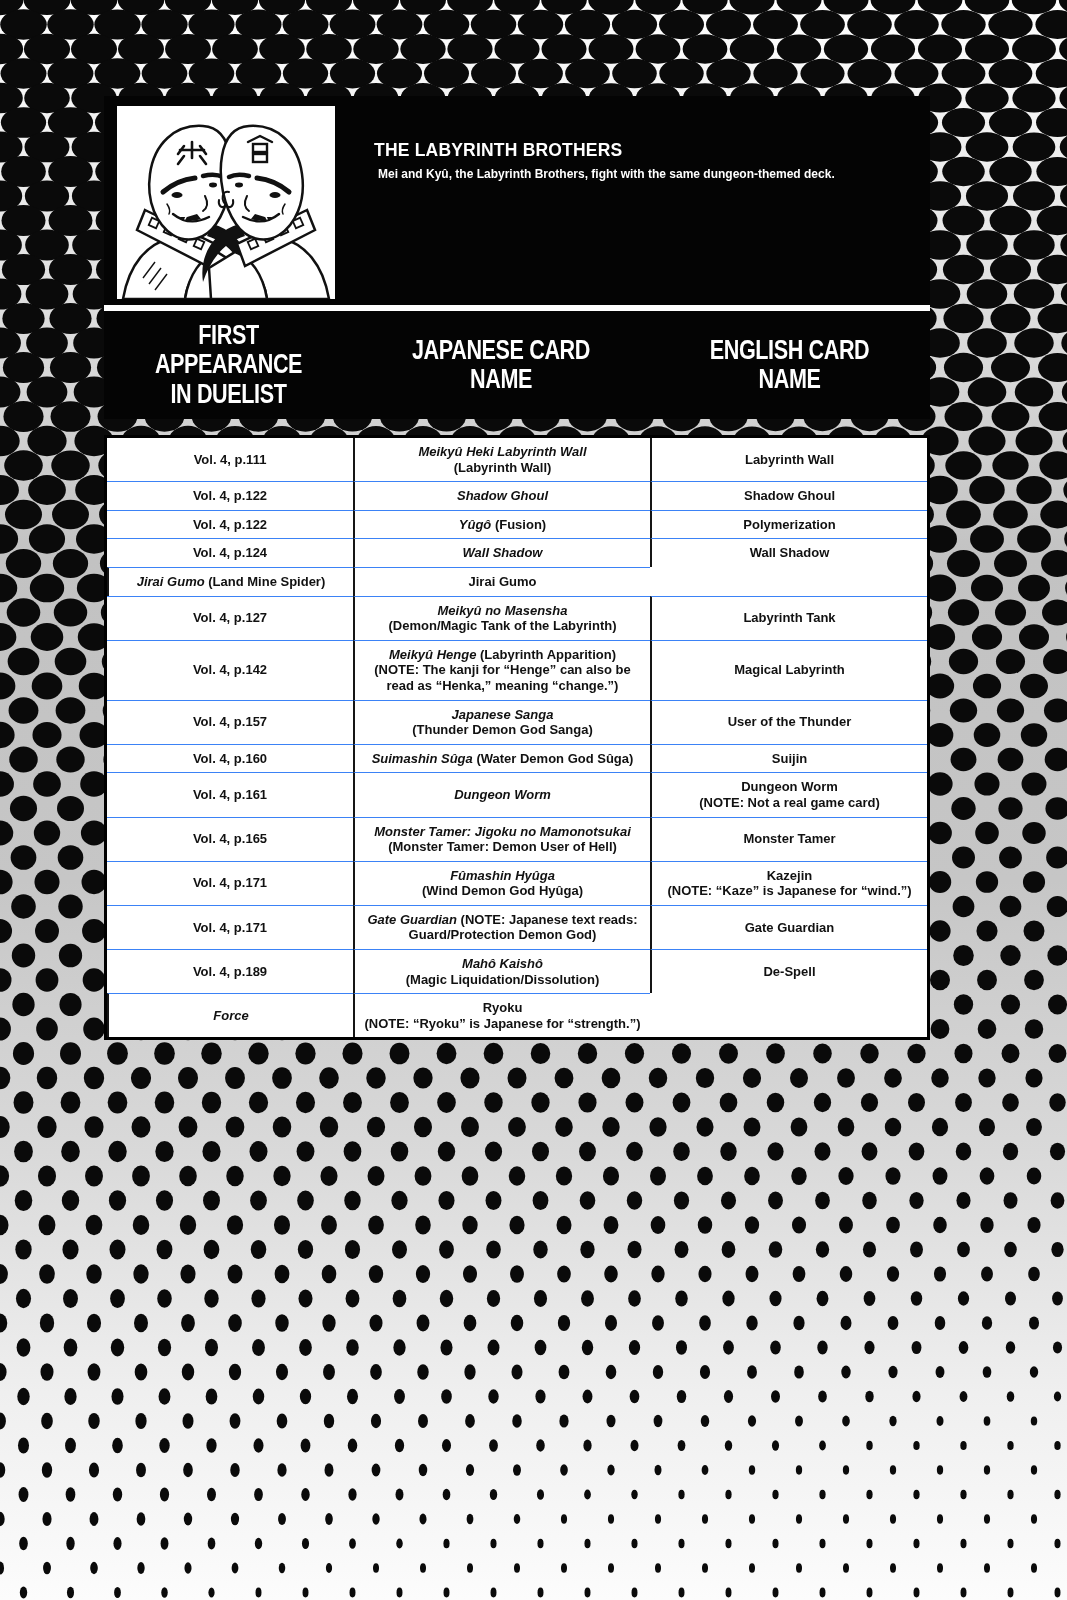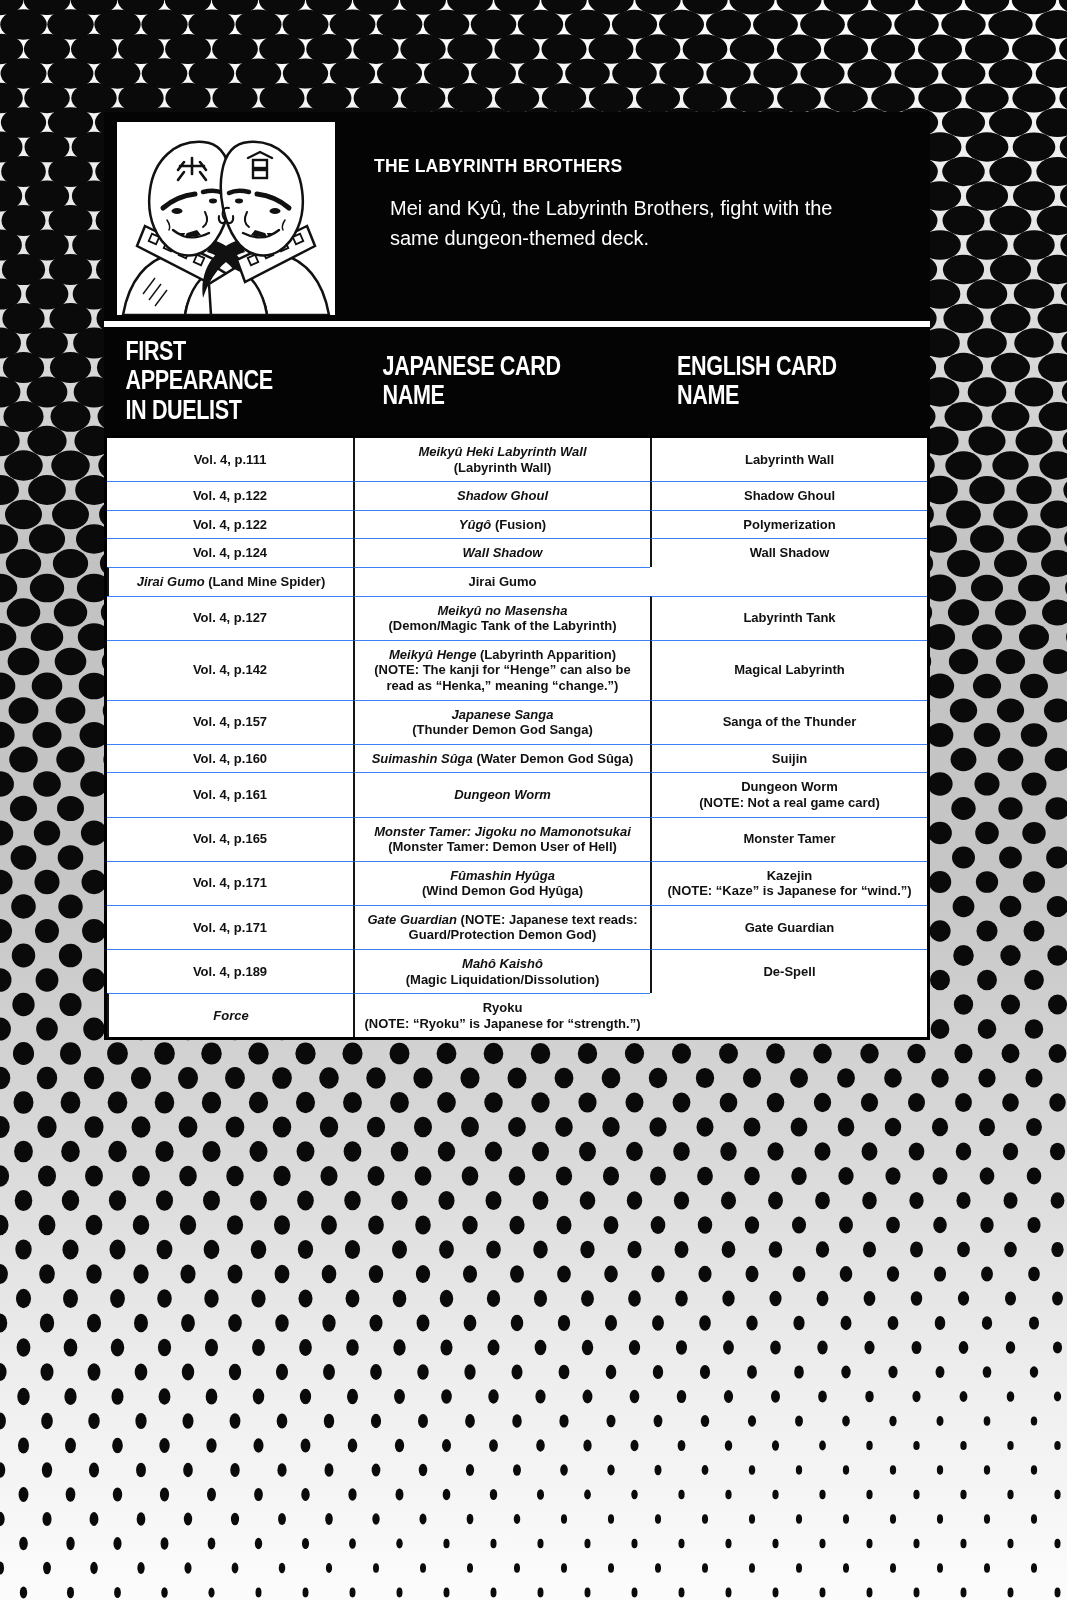--- a/index.html
+++ b/index.html
@@ -3,32 +3,32 @@
 <meta charset="utf-8">
 <style>
   html,body{margin:0;padding:0;background:#000;}
   .page{
     position:relative;width:1067px;height:1600px;overflow:hidden;
     font-family:"Liberation Sans","DejaVu Sans",sans-serif;background:#000;
   }
   .halftone{position:absolute;left:0;top:0;width:1067px;height:1600px;z-index:0;display:block;}
 
   
-  .panel{position:absolute;left:104px;top:112px;width:826px;height:323px;background:#040404;z-index:2;}
+  .panel{position:absolute;left:104px;top:96px;width:826px;height:323px;background:#040404;z-index:2;}
   .illus-box{position:absolute;left:13px;top:10px;width:218px;height:193px;background:#fff;overflow:hidden;}
   .illus-box svg{display:block;}
   .caption{position:absolute;left:270px;top:44px;width:480px;color:#fff;}
   .caption-title{font-size:17.5px;font-weight:bold;letter-spacing:.2px;margin:0 0 4px 0;}
-  .caption-body{font-size:20px;font-weight:normal;line-height:1.5;margin:16px;}
+  .caption-body{font-size:12px;font-weight:bold;line-height:1.5;margin:4px;}
   .divider{position:absolute;left:0;top:209px;width:826px;height:6px;background:#fff;}
   .colheads{
     position:absolute;left:0;top:215px;width:826px;height:108px;
     display:grid;grid-template-columns:249px 296px 281px;align-items:center;
   }
-  .colhead{color:#fff;text-align:left;font-weight:bold;font-size:27px;line-height:1.08;
+  .colhead{color:#fff;text-align:center;font-weight:bold;font-size:27px;line-height:1.08;
     letter-spacing:-.5px;}
   .colhead .squeeze{display:inline-block;transform:scaleX(.8);transform-origin:50% 50%;}
   .colhead .narrowwrap{display:inline-block;max-width:215px;}
 
   
   .cardtable{
     position:absolute;left:104px;top:435px;width:820px;z-index:2;
     background:#fff;border:3px solid #000;font-weight:bold;
   }
   .trow{display:grid;grid-template-columns:246px 297px 277px;}
@@ -1898,21 +1898,21 @@
 
     </div>
   </div>
         <div class="trow">
     <div class="tcell c1">Vol. 4, p.157</div>
     <div class="tcell c2">
       <span><span class="jp-name">Japanese Sanga</span></span>
       <span class="jp-block">(Thunder Demon God Sanga)</span>
     </div>
     <div class="tcell c3">
-      <span class="en-name">Sanga of the Thunder</span>
+      <span class="en-name">User of the Thunder</span>
 
     </div>
   </div>
         <div class="trow">
     <div class="tcell c1">Vol. 4, p.160</div>
     <div class="tcell c2">
       <span><span class="jp-name">Suimashin Sûga</span><span class="jp-inline"> (Water Demon God Sûga)</span></span>
 
     </div>
     <div class="tcell c3">

